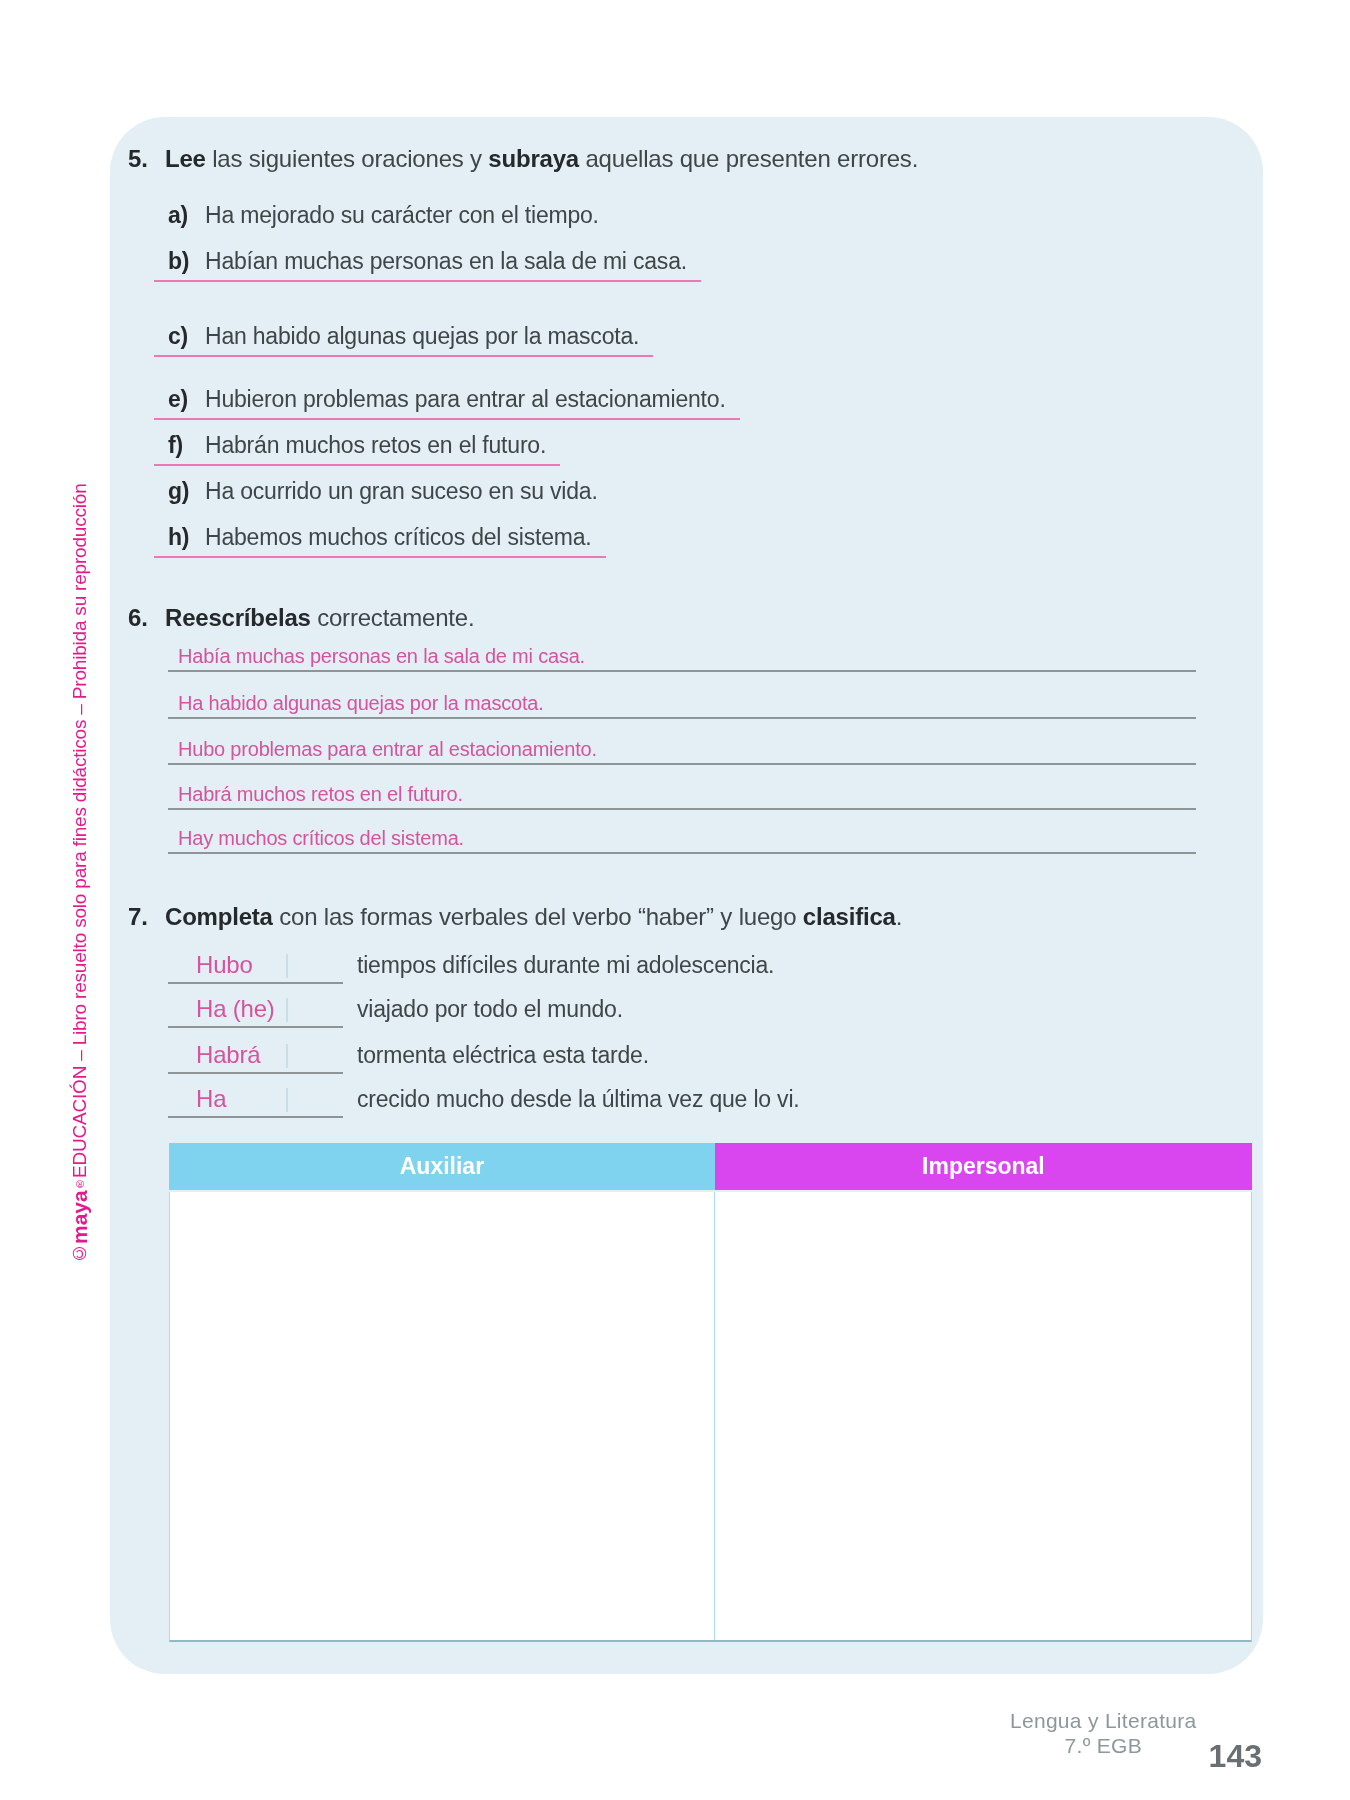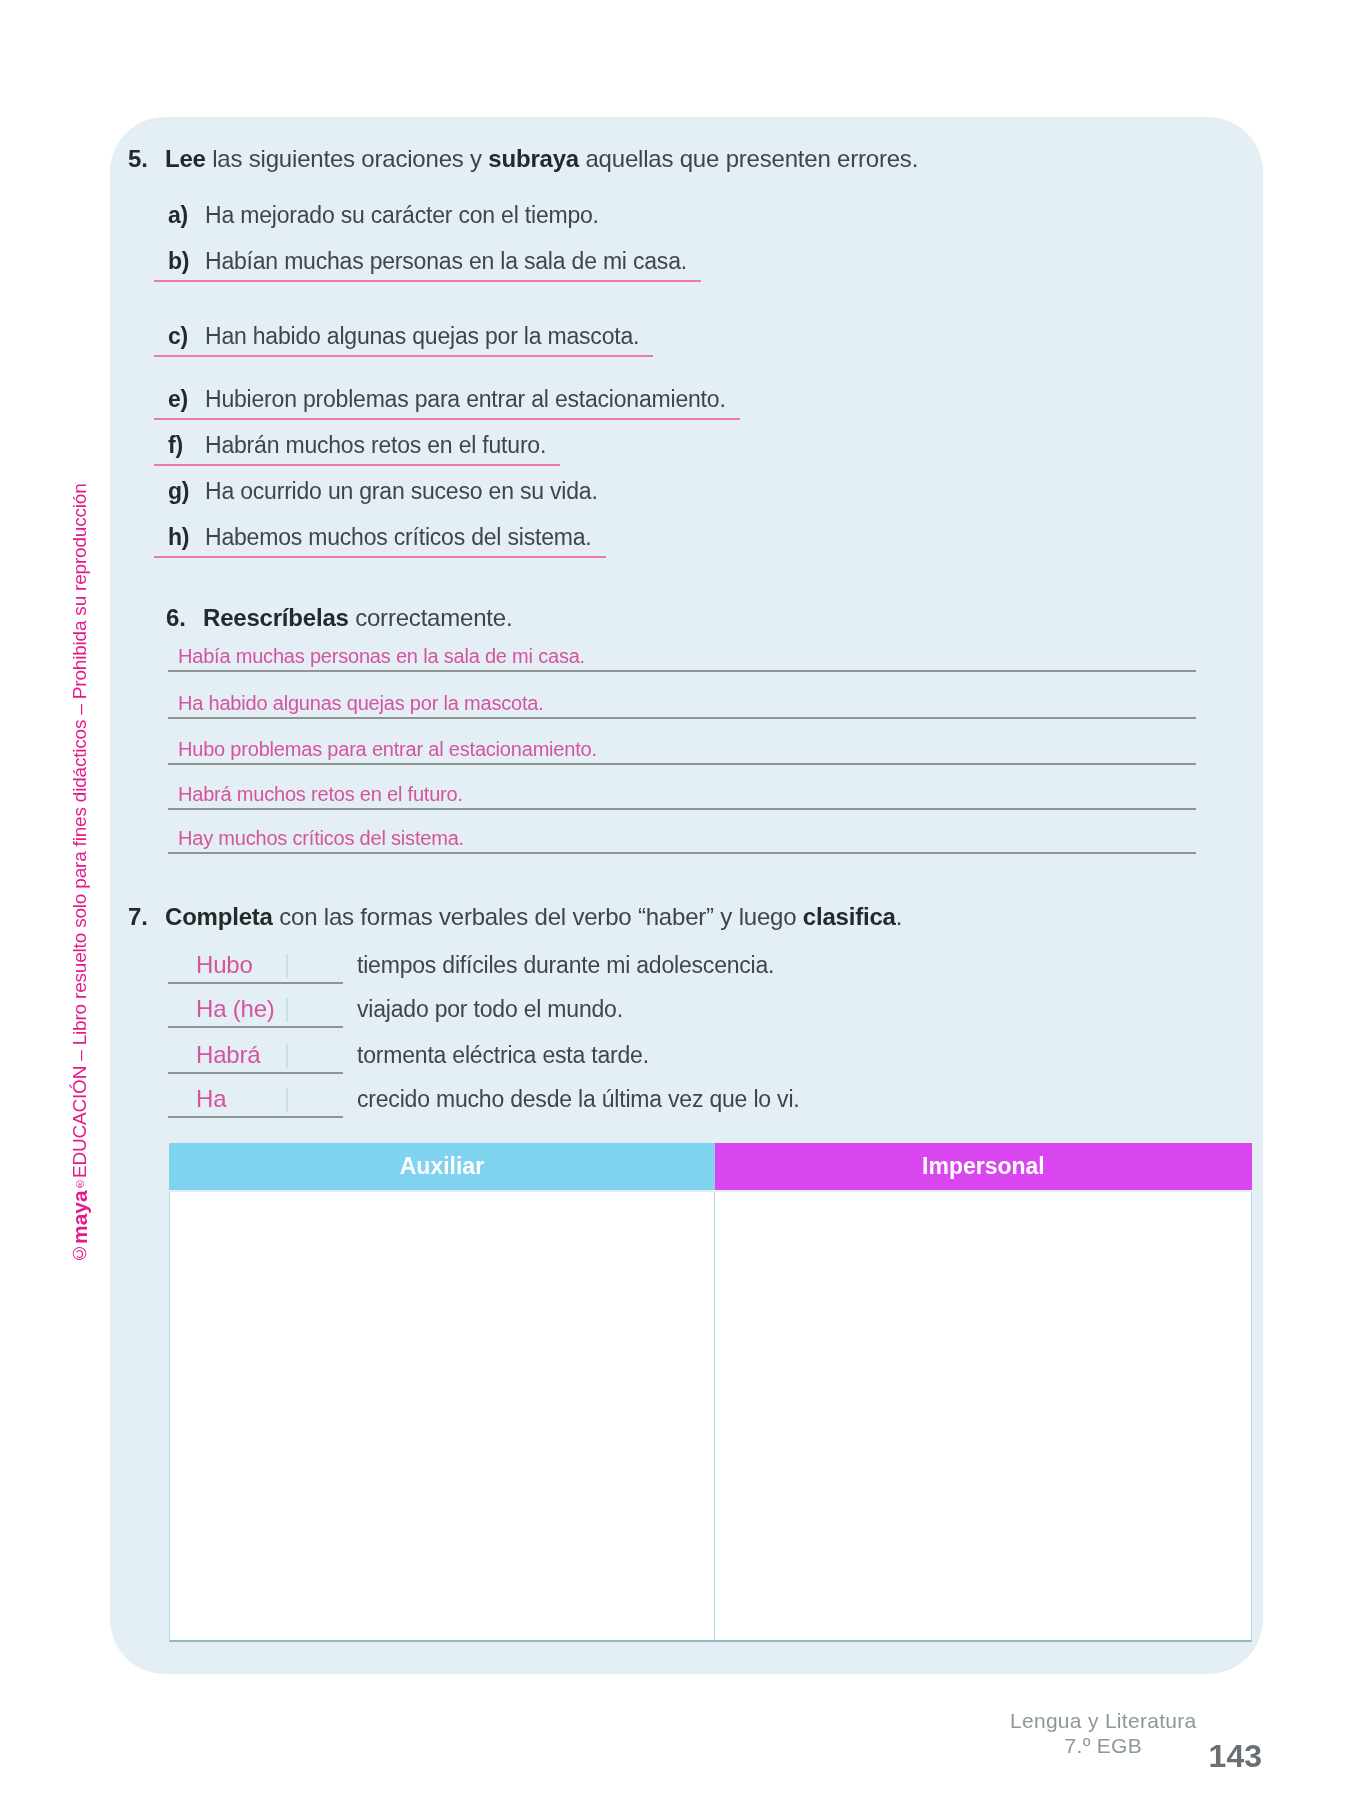--- a/index.html
+++ b/index.html
@@ -105,21 +105,21 @@
     </div>
 
     <div class="s5-item" style="top:127px;"><span class="content underlined"><span class="letter">b)</span><span>Habían muchas personas en la sala de mi casa.</span></span></div>
     <div class="s5-item" style="top:81px;"><span class="content"><span class="letter">a)</span><span>Ha mejorado su carácter con el tiempo.</span></span></div>
     <div class="s5-item" style="top:173px;margin-top:29px;"><span class="content underlined"><span class="letter">c)</span><span>Han habido algunas quejas por la mascota.</span></span></div>
     <div class="s5-item" style="top:265px;"><span class="content underlined"><span class="letter">e)</span><span>Hubieron problemas para entrar al estacionamiento.</span></span></div>
     <div class="s5-item" style="top:311px;"><span class="content underlined"><span class="letter">f)</span><span>Habrán muchos retos en el futuro.</span></span></div>
     <div class="s5-item" style="top:357px;"><span class="content"><span class="letter">g)</span><span>Ha ocurrido un gran suceso en su vida.</span></span></div>
     <div class="s5-item" style="top:403px;"><span class="content underlined"><span class="letter">h)</span><span>Habemos muchos críticos del sistema.</span></span></div>
 
-    <div class="ex-header" style="top:487px;margin-left:38px;">
+    <div class="ex-header" style="top:487px;">
       <span class="num">6.</span><b>Reescríbelas</b><span> correctamente.</span>
     </div>
 
     <div class="s6-row" style="top:515px;">
         <span class="answer">Había muchas personas en la sala de mi casa.</span>
       </div>
     <div class="s6-row" style="top:562px;">
         <span class="answer">Ha habido algunas quejas por la mascota.</span>
       </div>
     <div class="s6-row" style="top:608px;">

